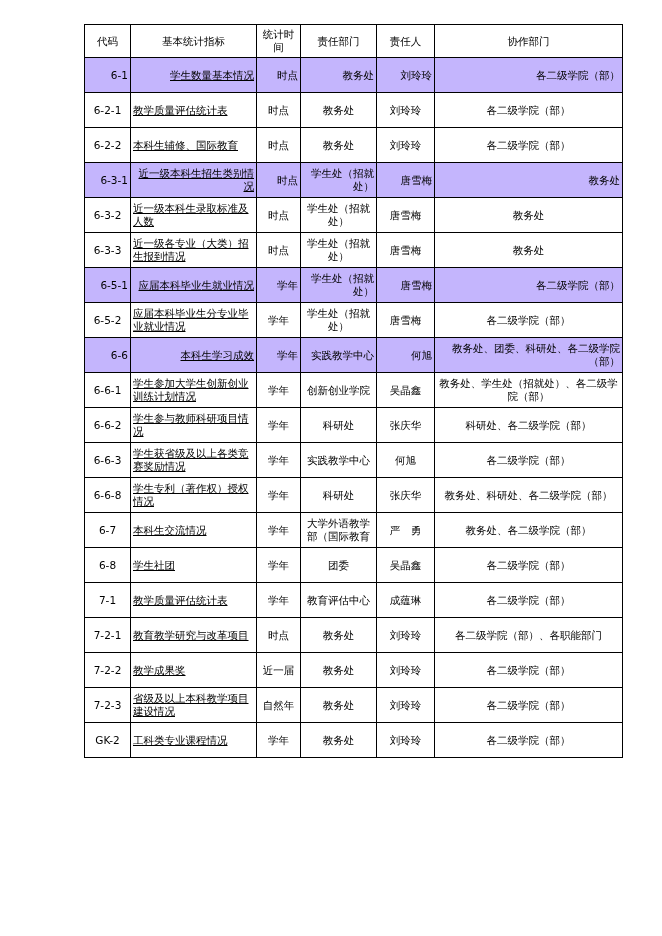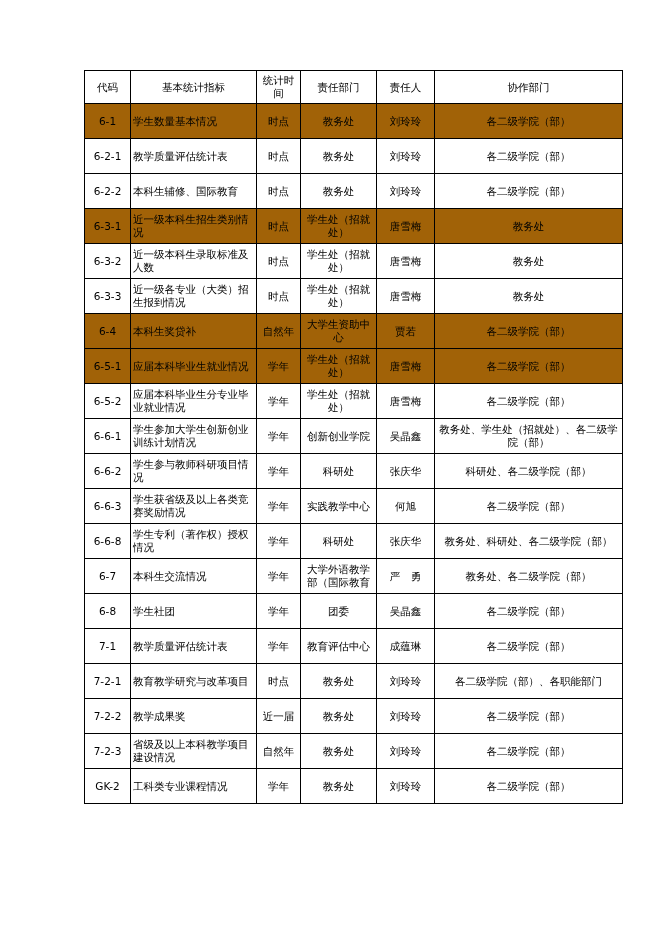--- a/index.html
+++ b/index.html
@@ -19,21 +19,20 @@
     height: 936px;
     box-sizing: border-box;
     padding: 24px 40px 0 84px;
   }
   table.stat-table {
     border-collapse: collapse;
     table-layout: fixed;
     width: 538px;
     font-size: 10.5px;
     line-height: 1.25;
-    margin-top: 46px;
   }
   table.stat-table col.c-code    { width: 46px; }
   table.stat-table col.c-name    { width: 126px; }
   table.stat-table col.c-time    { width: 44px; }
   table.stat-table col.c-dept    { width: 76px; }
   table.stat-table col.c-person  { width: 58px; }
   table.stat-table col.c-coop    { width: 188px; }
 
   table.stat-table th,
   table.stat-table td {
@@ -48,26 +47,28 @@
     text-align: center;
     height: 24px;
   }
   td.code {
     text-align: center;
     white-space: nowrap;
   }
   td.name {
     text-align: left;
     padding-left: 5px;
+    text-decoration: underline;
   }
   td.time, td.dept, td.person, td.coop {
     text-align: center;
   }
   tr.hl td {
-    background: #a16207;
+    background: #c4b5fd;
+    text-align: right;
   }
   tr.r td {
     height: 28px;
   }
 </style>
 </head>
 <body>
 
 <div id="page">
   <table class="stat-table">
@@ -132,42 +133,42 @@
         </tr>
         <tr class="r">
           <td class="code">6-3-3</td>
           <td class="name">近一级各专业（大类）招生报到情况</td>
           <td class="time">时点</td>
           <td class="dept">学生处（招就处）</td>
           <td class="person">唐雪梅</td>
           <td class="coop">教务处</td>
         </tr>
         <tr class="r hl">
-          <td class="code">6-4</td>
-          <td class="name">本科生奖贷补</td>
-          <td class="time">自然年</td>
-          <td class="dept">大学生资助中心</td>
-          <td class="person">贾若</td>
-          <td class="coop">各二级学院（部）</td>
-        </tr>
-        <tr class="r hl">
           <td class="code">6-5-1</td>
           <td class="name">应届本科毕业生就业情况</td>
           <td class="time">学年</td>
           <td class="dept">学生处（招就处）</td>
           <td class="person">唐雪梅</td>
           <td class="coop">各二级学院（部）</td>
         </tr>
         <tr class="r">
           <td class="code">6-5-2</td>
           <td class="name">应届本科毕业生分专业毕业就业情况</td>
           <td class="time">学年</td>
           <td class="dept">学生处（招就处）</td>
           <td class="person">唐雪梅</td>
           <td class="coop">各二级学院（部）</td>
+        </tr>
+        <tr class="r hl">
+          <td class="code">6-6</td>
+          <td class="name">本科生学习成效</td>
+          <td class="time">学年</td>
+          <td class="dept">实践教学中心</td>
+          <td class="person">何旭</td>
+          <td class="coop">教务处、团委、科研处、各二级学院（部）</td>
         </tr>
         <tr class="r">
           <td class="code">6-6-1</td>
           <td class="name">学生参加大学生创新创业训练计划情况</td>
           <td class="time">学年</td>
           <td class="dept">创新创业学院</td>
           <td class="person">吴晶鑫</td>
           <td class="coop">教务处、学生处（招就处）、各二级学院（部）</td>
         </tr>
         <tr class="r">

